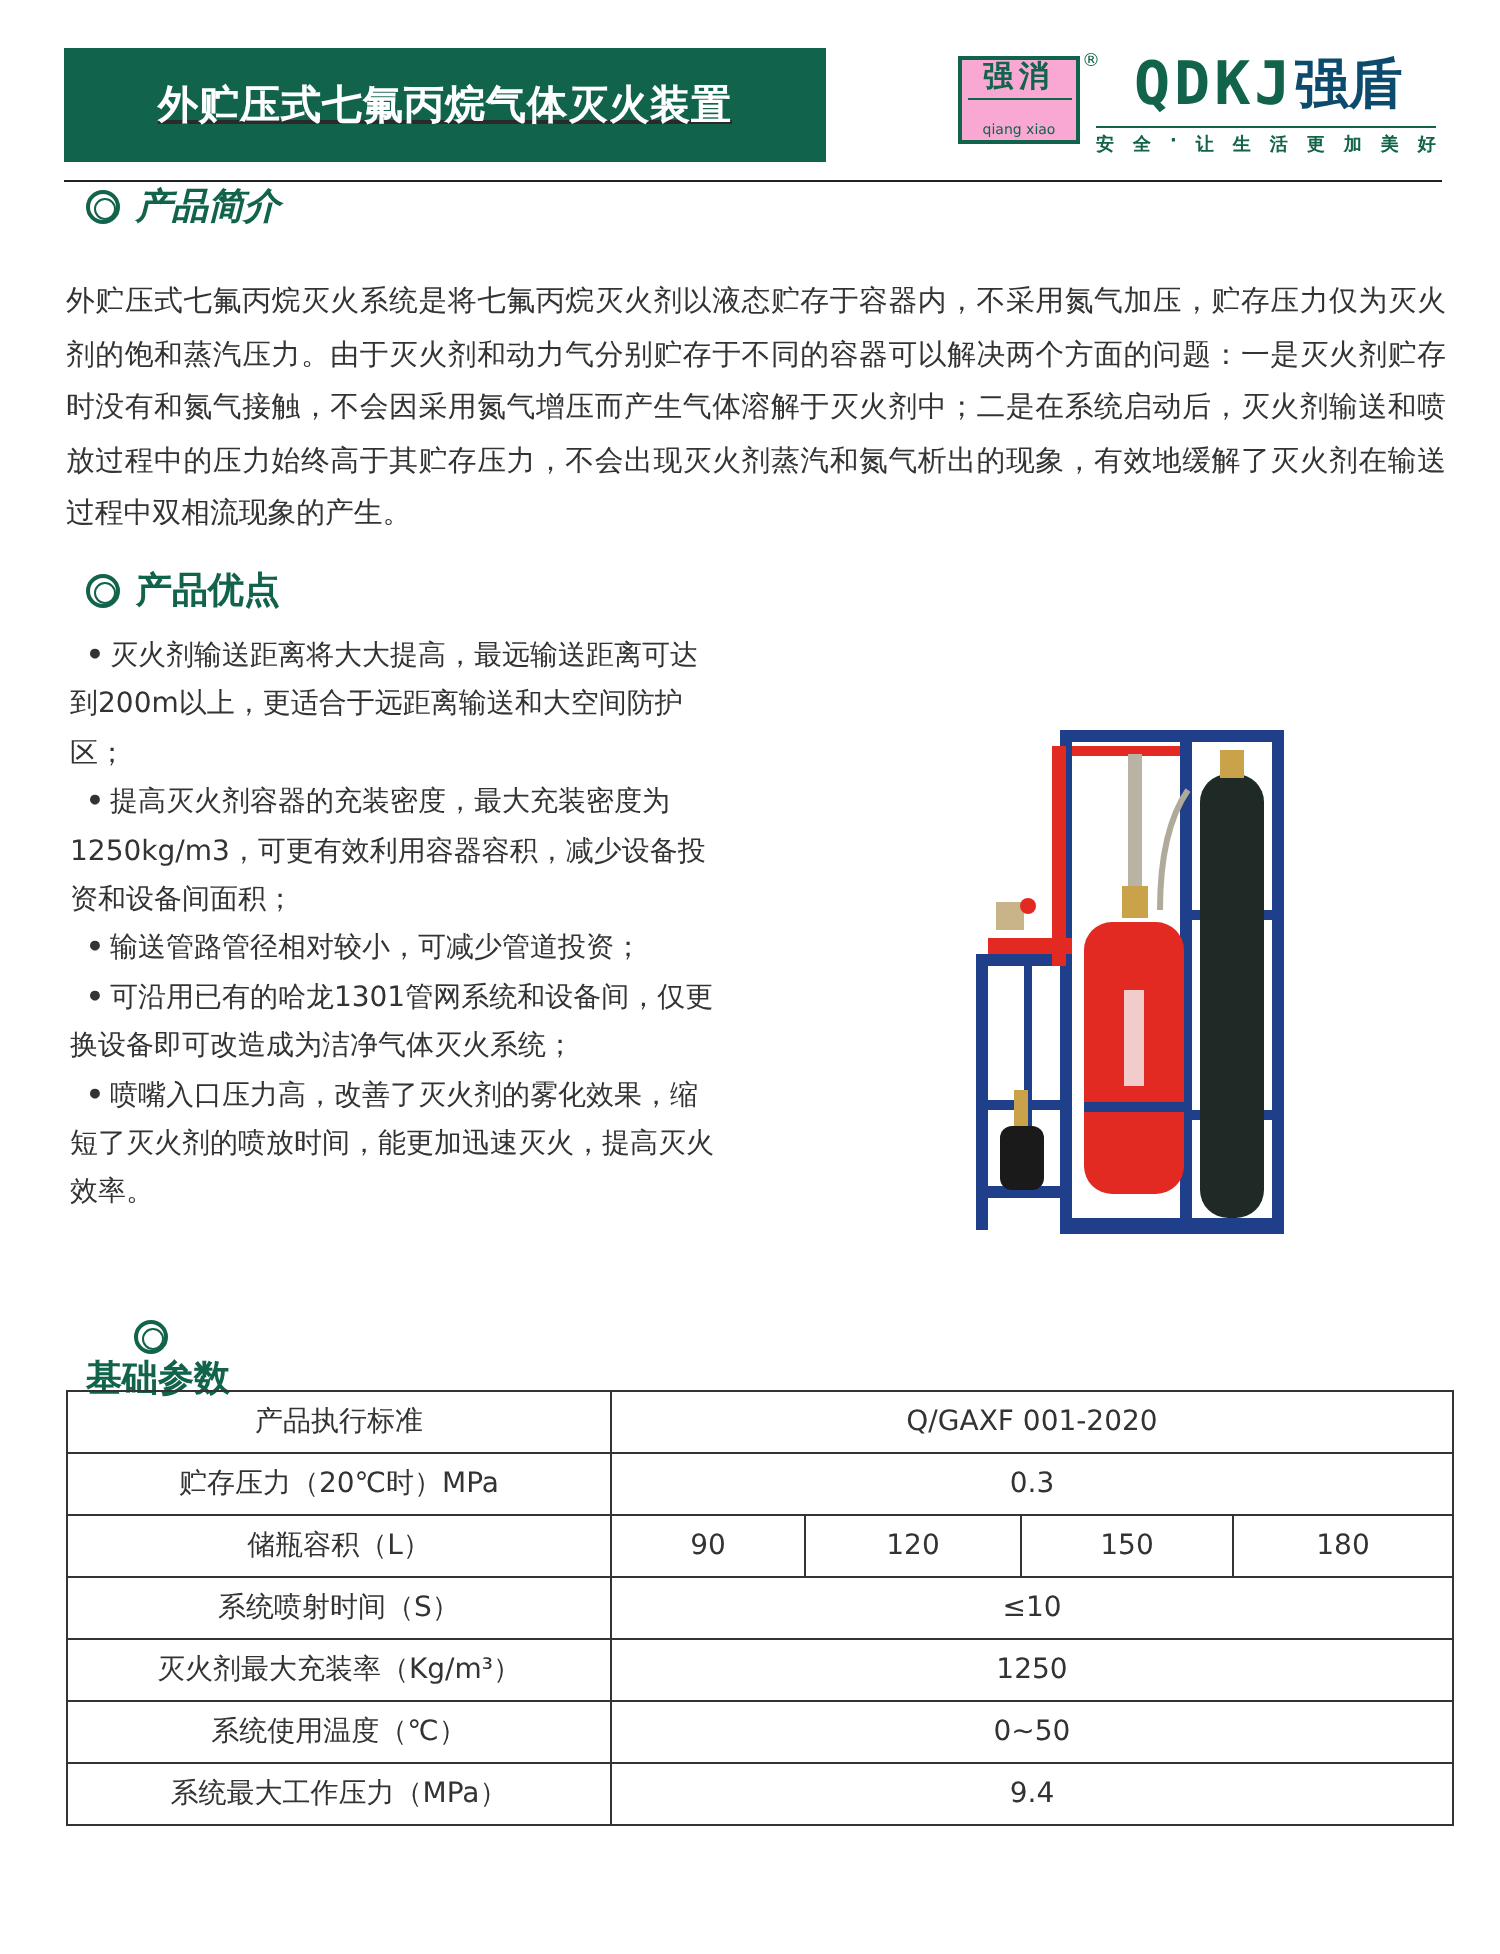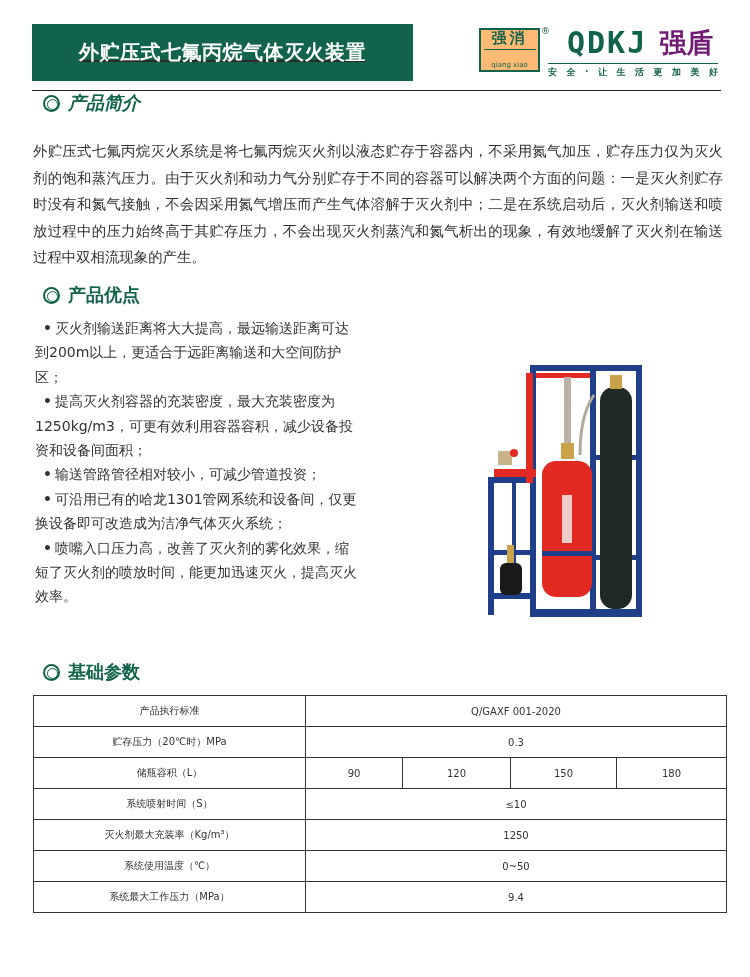--- a/index.html
+++ b/index.html
@@ -4,45 +4,45 @@
 <style>
   * { box-sizing: border-box; margin: 0; padding: 0; }
   html, body { width: 750px; height: 977px; background: #ffffff; overflow: hidden; }
   body { position: relative; font-family: "DejaVu Sans", "Liberation Sans", sans-serif; color: #2a2a2a; }
 
   .banner { position: absolute; left: 32px; top: 24px; width: 381px; height: 57px; background: #12634b;
             display: flex; align-items: center; justify-content: center; text-decoration: underline; }
   .banner-title { color: #ffffff; font-size: 20px; font-weight: bold; letter-spacing: 0.5px; }
 
   .logo-box { position: absolute; left: 479px; top: 28px; width: 61px; height: 44px; border: 2px solid #12634b;
-              display: flex; flex-direction: column; align-items: center; justify-content: center; background: #fdba74; }
+              display: flex; flex-direction: column; align-items: center; justify-content: center; background: #f9a8d4; }
   .logo-cn { color: #12634b; font-size: 15px; font-weight: bold; line-height: 17px; letter-spacing: 3px; }
   .logo-pinyin { color: #12634b; font-size: 7px; line-height: 9px; border-top: 1px solid #12634b; padding-top: 11px; margin-top: 2px; width: 52px; text-align: center; }
   .logo-reg { position: absolute; left: 541px; top: 26px; font-size: 9px; color: #12634b; }
   .logo-brand { position: absolute; left: 567px; top: 28px; height: 30px; display: flex; align-items: center; }
   .brand-letters { color: #12634b; font-size: 30px; font-weight: bold; letter-spacing: 2px; font-family: "DejaVu Sans Mono", monospace; line-height: 30px; }
-  .brand-cn { color: #701a75; font-size: 27px; font-weight: bold; line-height: 30px; margin-left: 12px; }
+  .brand-cn { color: #0c4a6e; font-size: 27px; font-weight: bold; line-height: 30px; margin-left: 0; }
   .logo-slogan { position: absolute; left: 548px; top: 63px; width: 170px; display: flex; justify-content: space-between;
                  color: #12634b; font-size: 9px; font-weight: bold; border-top: 1px solid #12634b; padding-top: 2px; }
 
   .top-rule { position: absolute; left: 32px; top: 90px; width: 689px; height: 1px; background: #222; }
 
   .section-head { position: absolute; left: 43px; display: flex; align-items: center; color: #12634b; font-weight: bold; font-size: 18px; }
   .section-icon { display: inline-block; width: 17px; height: 17px; border: 2px solid #12634b; border-radius: 50%; position: relative; margin-right: 8px; }
   .section-icon::after { content: ""; position: absolute; left: 2px; top: 2px; width: 9px; height: 9px; border: 1.5px solid #12634b; border-radius: 50%; }
 
   .intro { position: absolute; left: 33px; top: 138px; width: 690px; font-size: 14.4px; line-height: 26.5px; color: #333; text-align: justify; }
 
   .adv-list { position: absolute; left: 35px; top: 316px; width: 325px; font-size: 14px; line-height: 24.4px; color: #333; }
   .adv-item { text-indent: 8px; }
   .adv-item .bullet { font-weight: bold; margin-right: 3px; }
 
   .product-image { position: absolute; left: 476px; top: 355px; width: 188px; height: 270px; }
 
-  table.params { position: absolute; left: 33px; top: 695px; width: 694px; border-collapse: collapse; font-size: 10px; color: #333; padding-left: 38px; }
+  table.params { position: absolute; left: 33px; top: 695px; width: 694px; border-collapse: collapse; font-size: 14px; color: #333; padding-left: 38px; }
   table.params td { border: 1.5px solid #333; height: 31px; text-align: center; vertical-align: middle; padding: 0; }
   table.params td.label { width: 272px; }
 </style>
 </head>
 <body>
 
 <div class="banner">
   <span class="banner-title">外贮压式七氟丙烷气体灭火装置</span>
 </div>
 
@@ -121,21 +121,21 @@
   <rect x="66" y="196" width="50" height="5" fill="#1f3f8a"></rect>
   <rect x="86" y="140" width="10" height="48" fill="#f5f5f5" opacity="0.8"></rect>
 
   <rect x="124" y="32" width="32" height="222" rx="14" fill="#1f2a26"></rect>
   <rect x="134" y="20" width="12" height="14" fill="#c9a24a"></rect>
 
   <rect x="24" y="208" width="22" height="32" rx="6" fill="#1a1a1a"></rect>
   <rect x="31" y="190" width="7" height="18" fill="#c9a24a"></rect>
 </svg>
 
-<div class="section-head" style="top:660px;">
+<div class="section-head" style="top:660px;flex-direction:column;">
   <span class="section-icon"></span>
   <span>基础参数</span>
 </div>
 
 <table class="params">
   <tbody>
       <tr>
     <td class="label">产品执行标准</td>
     <td colspan="4">Q/GAXF 001-2020</td>
   </tr>

